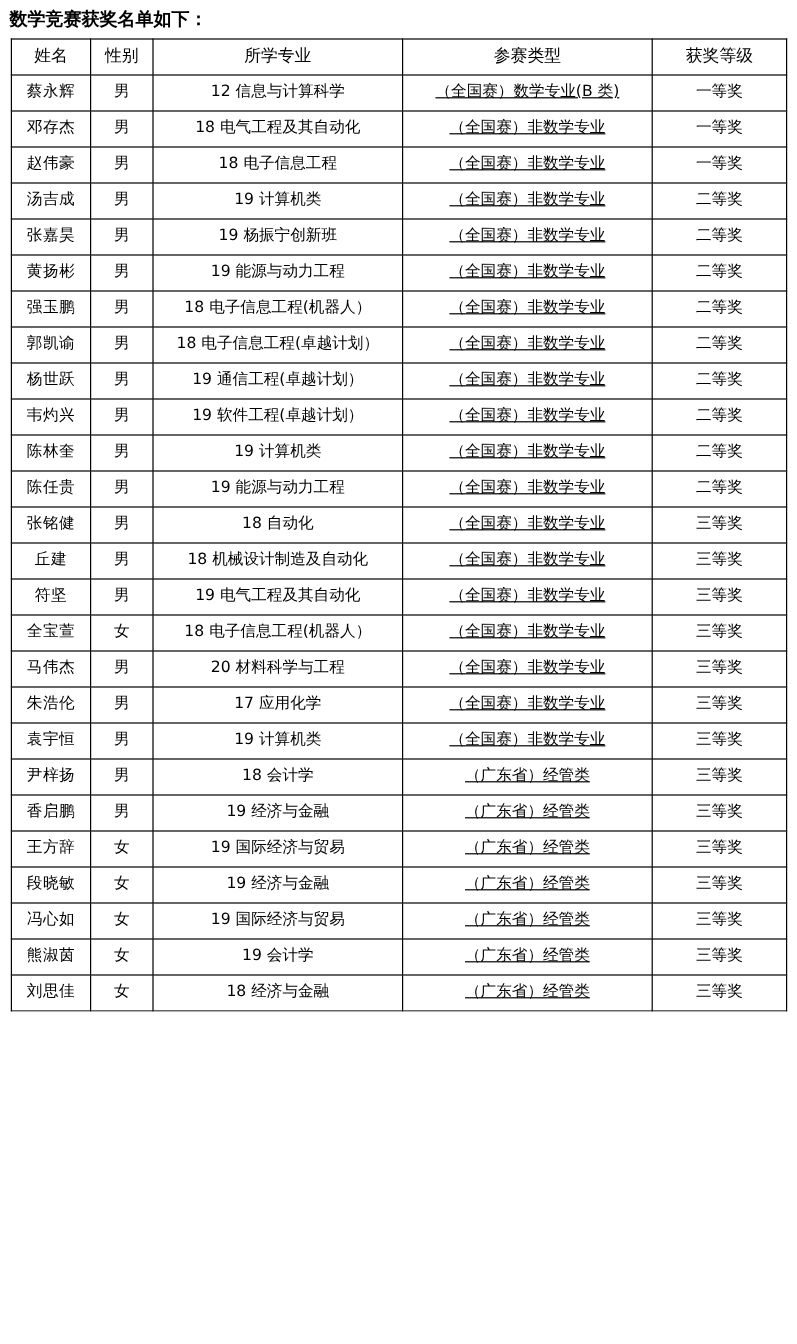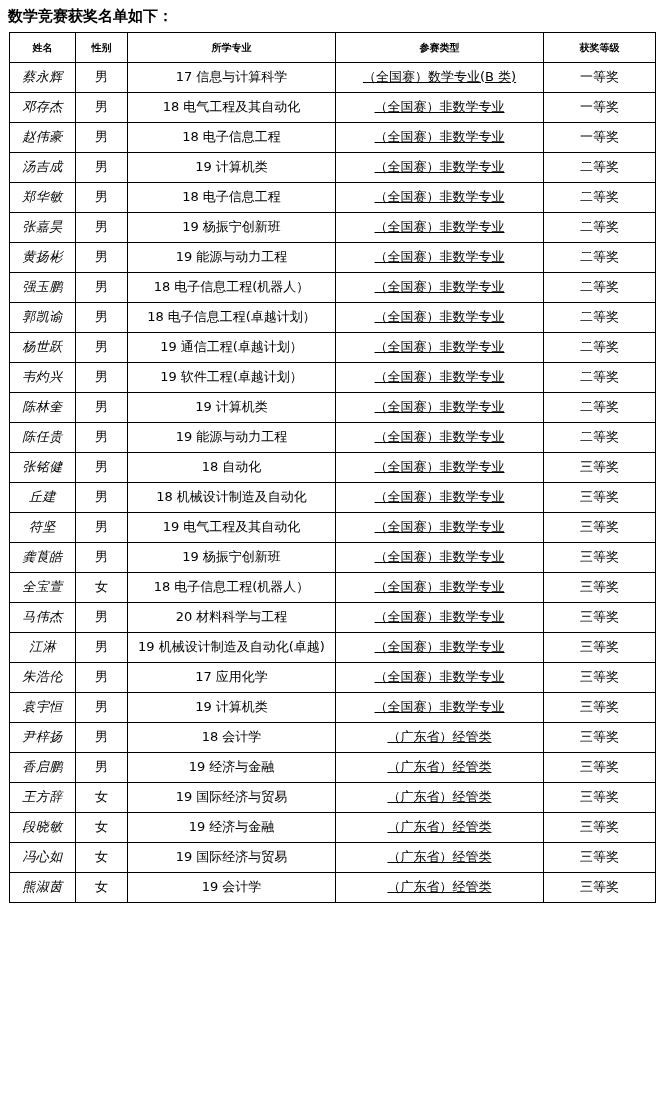--- a/index.html
+++ b/index.html
@@ -38,31 +38,31 @@
     vertical-align: middle;
     font-size: 13px;
     line-height: 1.15;
     height: 30px;
     padding: 0 2px;
     box-sizing: border-box;
     overflow: hidden;
     white-space: nowrap;
   }
   table.award-table th {
-    font-weight: bold;
-    font-size: 10px;
+    font-weight: normal;
+    font-size: 14px;
   }
   
   col.c-name   { width: 66px; }
   col.c-gender { width: 52px; }
   col.c-major  { width: 208px; }
   col.c-type   { width: 208px; }
   col.c-level  { width: 112px; }
 
-  td.name-cell   { font-size: 13.5px; letter-spacing: 0.5px; font-style: italic; }
+  td.name-cell   { font-size: 13.5px; letter-spacing: 0.5px; }
   td.gender-cell { font-size: 13.5px; }
   td.major-cell  { font-size: 12.5px; }
   td.type-cell   { font-size: 12.5px; text-decoration: underline; }
   td.level-cell  { font-size: 13.5px; }
 </style>
 </head>
 <body>
 
 <div class="page">
 
@@ -82,21 +82,21 @@
         <th>性别</th>
         <th>所学专业</th>
         <th>参赛类型</th>
         <th>获奖等级</th>
       </tr>
     </thead>
     <tbody id="table-body">
         <tr>
           <td class="name-cell">蔡永辉</td>
           <td class="gender-cell">男</td>
-          <td class="major-cell">17 信息与计算科学</td>
+          <td class="major-cell">12 信息与计算科学</td>
           <td class="type-cell">（全国赛）数学专业(B 类)</td>
           <td class="level-cell">一等奖</td>
         </tr>
         <tr>
           <td class="name-cell">邓存杰</td>
           <td class="gender-cell">男</td>
           <td class="major-cell">18 电气工程及其自动化</td>
           <td class="type-cell">（全国赛）非数学专业</td>
           <td class="level-cell">一等奖</td>
         </tr>
@@ -108,27 +108,20 @@
           <td class="level-cell">一等奖</td>
         </tr>
         <tr>
           <td class="name-cell">汤吉成</td>
           <td class="gender-cell">男</td>
           <td class="major-cell">19 计算机类</td>
           <td class="type-cell">（全国赛）非数学专业</td>
           <td class="level-cell">二等奖</td>
         </tr>
         <tr>
-          <td class="name-cell">郑华敏</td>
-          <td class="gender-cell">男</td>
-          <td class="major-cell">18 电子信息工程</td>
-          <td class="type-cell">（全国赛）非数学专业</td>
-          <td class="level-cell">二等奖</td>
-        </tr>
-        <tr>
           <td class="name-cell">张嘉昊</td>
           <td class="gender-cell">男</td>
           <td class="major-cell">19 杨振宁创新班</td>
           <td class="type-cell">（全国赛）非数学专业</td>
           <td class="level-cell">二等奖</td>
         </tr>
         <tr>
           <td class="name-cell">黄扬彬</td>
           <td class="gender-cell">男</td>
           <td class="major-cell">19 能源与动力工程</td>
@@ -192,48 +185,34 @@
           <td class="level-cell">三等奖</td>
         </tr>
         <tr>
           <td class="name-cell">符坚</td>
           <td class="gender-cell">男</td>
           <td class="major-cell">19 电气工程及其自动化</td>
           <td class="type-cell">（全国赛）非数学专业</td>
           <td class="level-cell">三等奖</td>
         </tr>
         <tr>
-          <td class="name-cell">龚莨皓</td>
-          <td class="gender-cell">男</td>
-          <td class="major-cell">19 杨振宁创新班</td>
-          <td class="type-cell">（全国赛）非数学专业</td>
-          <td class="level-cell">三等奖</td>
-        </tr>
-        <tr>
           <td class="name-cell">全宝萱</td>
           <td class="gender-cell">女</td>
           <td class="major-cell">18 电子信息工程(机器人）</td>
           <td class="type-cell">（全国赛）非数学专业</td>
           <td class="level-cell">三等奖</td>
         </tr>
         <tr>
           <td class="name-cell">马伟杰</td>
           <td class="gender-cell">男</td>
           <td class="major-cell">20 材料科学与工程</td>
           <td class="type-cell">（全国赛）非数学专业</td>
           <td class="level-cell">三等奖</td>
         </tr>
         <tr>
-          <td class="name-cell">江淋</td>
-          <td class="gender-cell">男</td>
-          <td class="major-cell">19 机械设计制造及自动化(卓越)</td>
-          <td class="type-cell">（全国赛）非数学专业</td>
-          <td class="level-cell">三等奖</td>
-        </tr>
-        <tr>
           <td class="name-cell">朱浩伦</td>
           <td class="gender-cell">男</td>
           <td class="major-cell">17 应用化学</td>
           <td class="type-cell">（全国赛）非数学专业</td>
           <td class="level-cell">三等奖</td>
         </tr>
         <tr>
           <td class="name-cell">袁宇恒</td>
           <td class="gender-cell">男</td>
           <td class="major-cell">19 计算机类</td>
@@ -272,19 +251,26 @@
           <td class="name-cell">冯心如</td>
           <td class="gender-cell">女</td>
           <td class="major-cell">19 国际经济与贸易</td>
           <td class="type-cell">（广东省）经管类</td>
           <td class="level-cell">三等奖</td>
         </tr>
         <tr>
           <td class="name-cell">熊淑茵</td>
           <td class="gender-cell">女</td>
           <td class="major-cell">19 会计学</td>
+          <td class="type-cell">（广东省）经管类</td>
+          <td class="level-cell">三等奖</td>
+        </tr>
+        <tr>
+          <td class="name-cell">刘思佳</td>
+          <td class="gender-cell">女</td>
+          <td class="major-cell">18 经济与金融</td>
           <td class="type-cell">（广东省）经管类</td>
           <td class="level-cell">三等奖</td>
         </tr>
       </tbody>
   </table>
 
 </div>
 
 </body></html>

